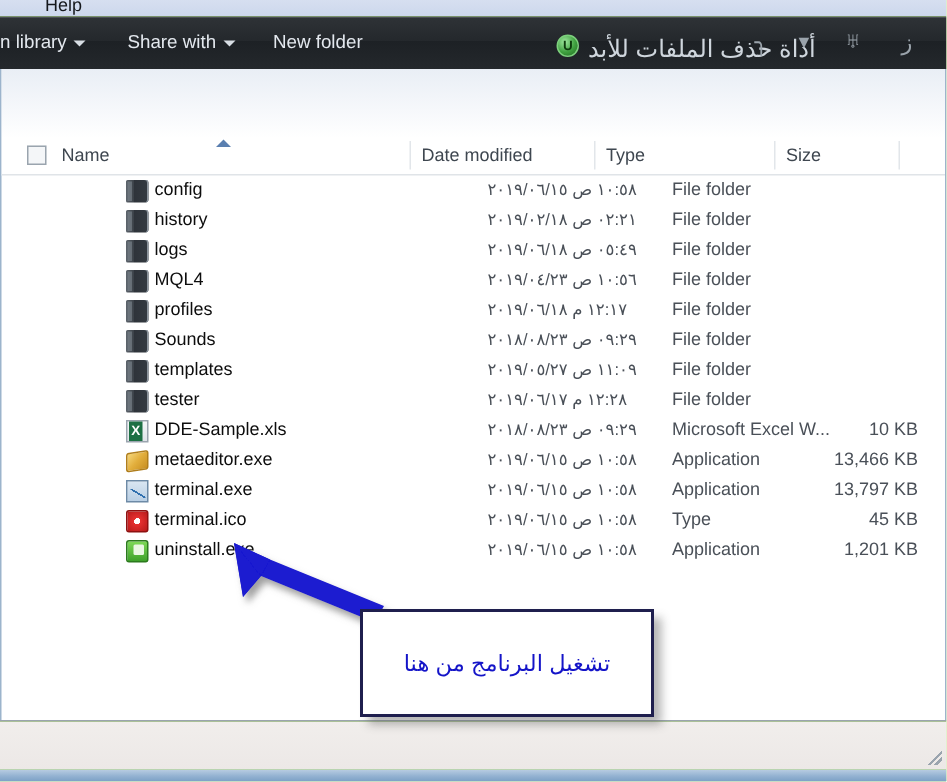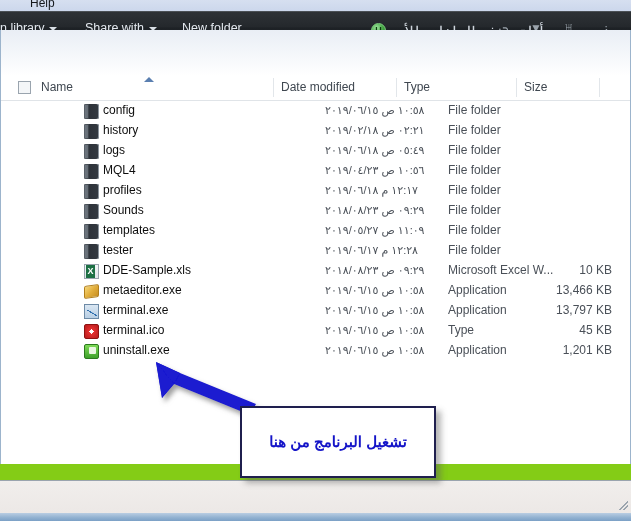--- a/index.html
+++ b/index.html
@@ -85,21 +85,21 @@
     position: absolute;
     top: 7px;
     font-size: 15px;
     color: #9aa3ab;
     white-space: nowrap;
   }
 
   
   .pane {
     position: absolute;
-    left: 0; top: 30px;
+    left: 0; top: 46px;
     width: 631px; height: 434px;
     background: #ffffff;
     box-sizing: border-box;
     border-left: 1px solid #9cb4cc;
     border-right: 1px solid #9cb4cc;
     overflow: hidden;
   }
 
   
   .pane-topfade {
@@ -280,21 +280,21 @@
     border: 2px solid #1f1f4e;
     box-sizing: border-box;
     box-shadow: 5px 5px 6px rgba(90,90,90,0.45);
     z-index: 5;
     display: flex;
     align-items: center;
     justify-content: center;
   }
   .callout-text {
     font-size: 15px;
-    font-weight: bold;
+    font-weight: normal;
     color: #1414c8;
     direction: rtl;
     white-space: nowrap;
   }
 
   .arrow-svg {
     position: absolute;
     left: 120px; top: 340px;
     width: 210px; height: 110px;
     z-index: 4;

